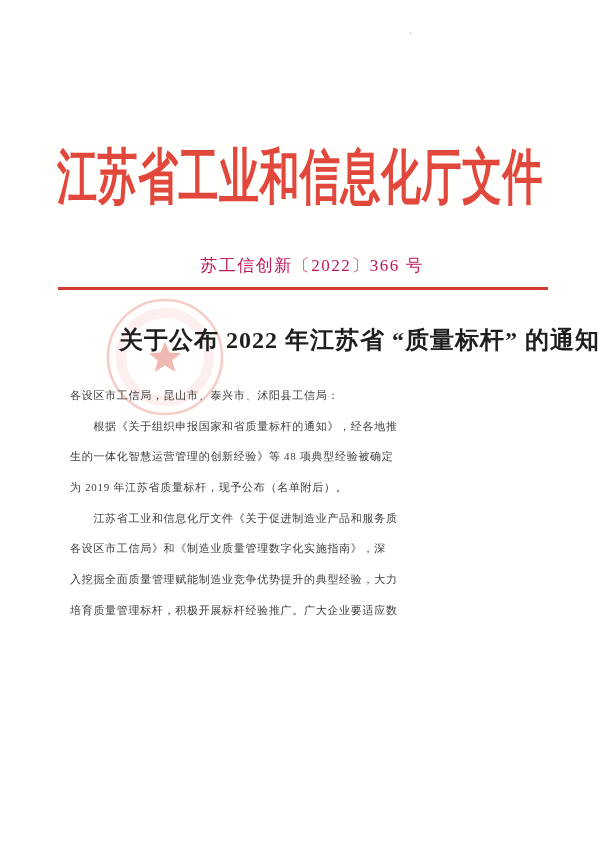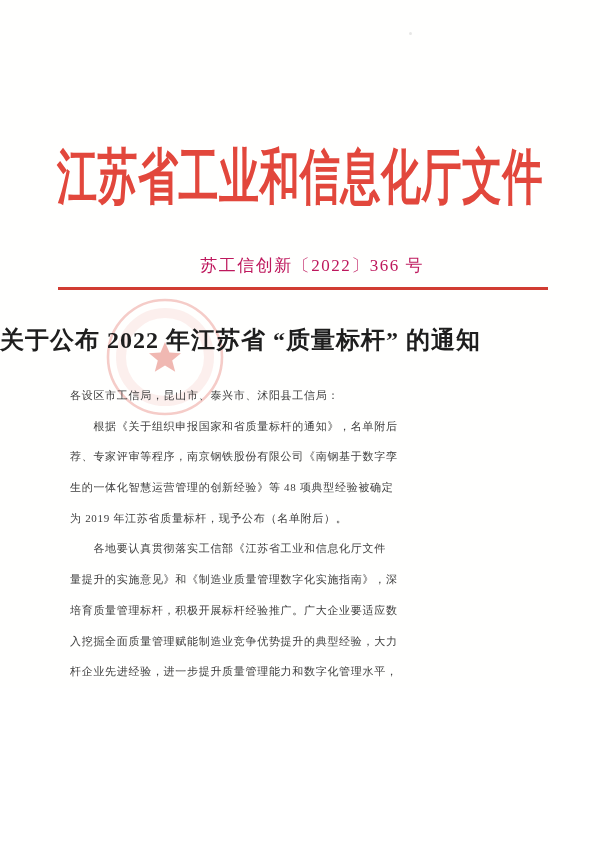--- a/index.html
+++ b/index.html
@@ -65,21 +65,21 @@
     height: 122px;
     pointer-events: none;
   }
 
   
   .notice-title {
     position: absolute;
     top: 324px;
     left: 0;
     width: 100%;
-    text-align: left;
+    text-align: right;
     font-size: 24px;
     font-weight: bold;
     color: #1e1e1e;
     letter-spacing: 1px;
     white-space: nowrap;
   }
 
   
   .body-block {
     position: absolute;
@@ -132,28 +132,26 @@
   <div class="agency-title">江苏省工业和信息化厅文件</div>
 
   <div class="doc-number">苏工信创新〔2022〕366 号</div>
 
   <div class="red-rule"></div>
 
   <div class="notice-title">关于公布 2022 年江苏省 “质量标杆” 的通知</div>
 
   <div class="body-block">
       <div class="body-line">各设区市工信局，昆山市、泰兴市、沭阳县工信局：</div>
-      <div class="body-line">　　根据《关于组织申报国家和省质量标杆的通知》，名单附后</div>
-      <div class="body-line">荐、专家评审等程序，南京钢铁股份有限公司《南钢基于数字孪</div>
+      <div class="body-line">　　根据《关于组织申报国家和省质量标杆的通知》，经各地推</div>
       <div class="body-line">生的一体化智慧运营管理的创新经验》等 48 项典型经验被确定</div>
       <div class="body-line">为 2019 年江苏省质量标杆，现予公布（名单附后）。</div>
-      <div class="body-line">　　各地要认真贯彻落实工信部《江苏省工业和信息化厅文件</div>
-      <div class="body-line">量提升的实施意见》和《制造业质量管理数字化实施指南》，深</div>
+      <div class="body-line">　　江苏省工业和信息化厅文件《关于促进制造业产品和服务质</div>
+      <div class="body-line">各设区市工信局》和《制造业质量管理数字化实施指南》，深</div>
+      <div class="body-line">入挖掘全面质量管理赋能制造业竞争优势提升的典型经验，大力</div>
       <div class="body-line">培育质量管理标杆，积极开展标杆经验推广。广大企业要适应数</div>
-      <div class="body-line">入挖掘全面质量管理赋能制造业竞争优势提升的典型经验，大力</div>
-      <div class="body-line">杆企业先进经验，进一步提升质量管理能力和数字化管理水平，</div>
     </div>
 
   <div class="page-number">— 1 —</div>
 
   <div class="speck" style="left:409px; top:32px; width:3px; height:3px;"></div>
   <div class="speck" style="left:562px; top:794px; width:3px; height:2px;"></div>
 </div>
 
 </body></html>

